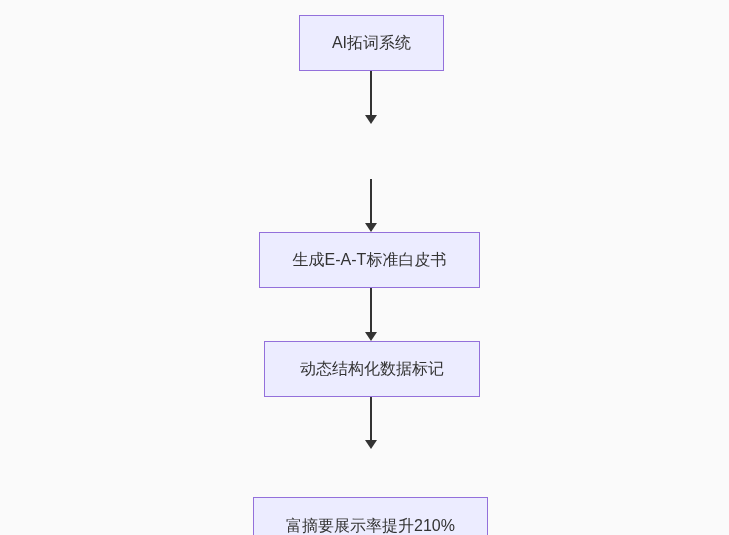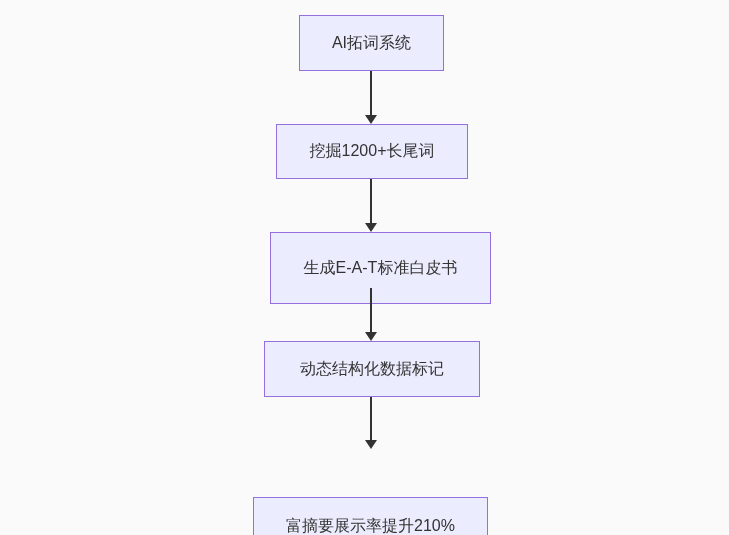--- a/index.html
+++ b/index.html
@@ -29,21 +29,21 @@
     color: var(--text);
     font-size: 16px;
     display: flex;
     align-items: center;
     justify-content: center;
     text-align: center;
     white-space: nowrap;
   }
   .node-1 { left: 299px; top: 15px;  width: 145px; height: 56px; }
   .node-2 { left: 276px; top: 124px; width: 192px; height: 55px; }
-  .node-3 { left: 270px; top: 232px; width: 221px; height: 72px; text-align: center; }
+  .node-3 { left: 259px; top: 232px; width: 221px; height: 56px; text-align: center; }
   .node-4 { left: 264px; top: 341px; width: 216px; height: 56px; align-items: center; }
   .node-5 { left: 253px; top: 449px; width: 235px; height: 58px; margin-top: 48px; }
   .arrow {
     position: absolute;
     left: 365px;
     width: 12px;
     display: flex;
     flex-direction: column;
     align-items: center;
   }
@@ -70,23 +70,20 @@
 
   <div class="node node-1">
     <span>AI拓词系统</span>
   </div>
 
   <div class="arrow arrow-1">
     <div class="arrow-line"></div>
     <div class="arrow-head"></div>
   </div>
 
-  <div class="node node-2">
-    <span>挖掘1200+长尾词</span>
-  </div>
 
   <div class="arrow arrow-2">
     <div class="arrow-line"></div>
     <div class="arrow-head"></div>
   </div>
 
   <div class="node node-3">
     <span>生成E-A-T标准白皮书</span>
   </div>
 

